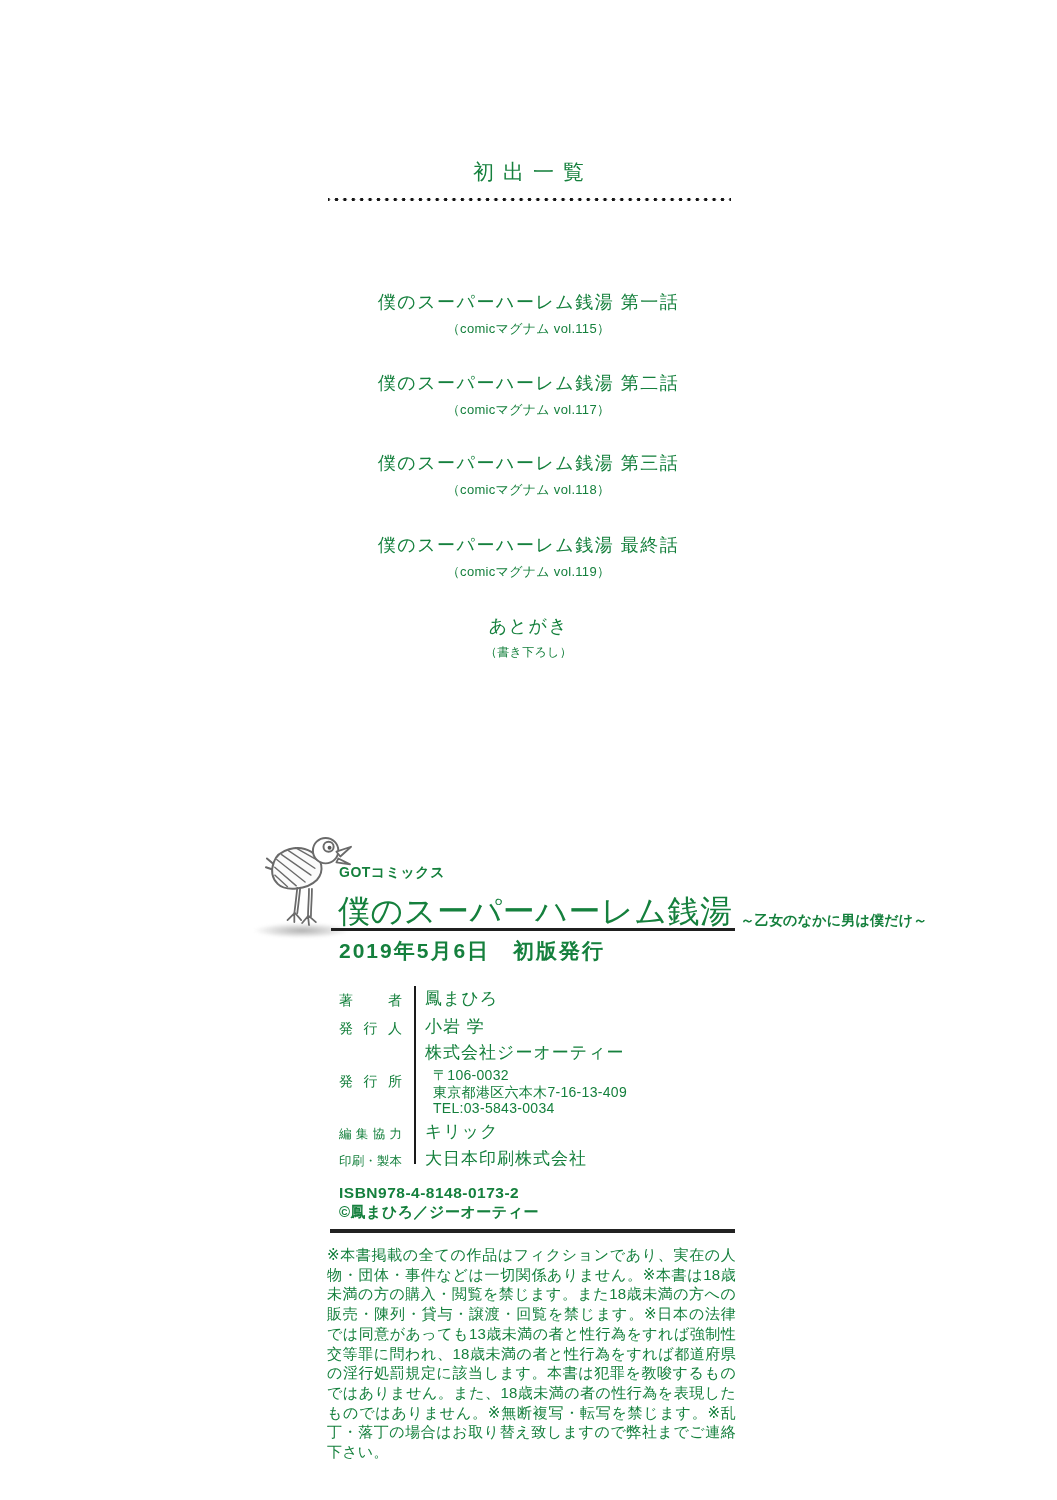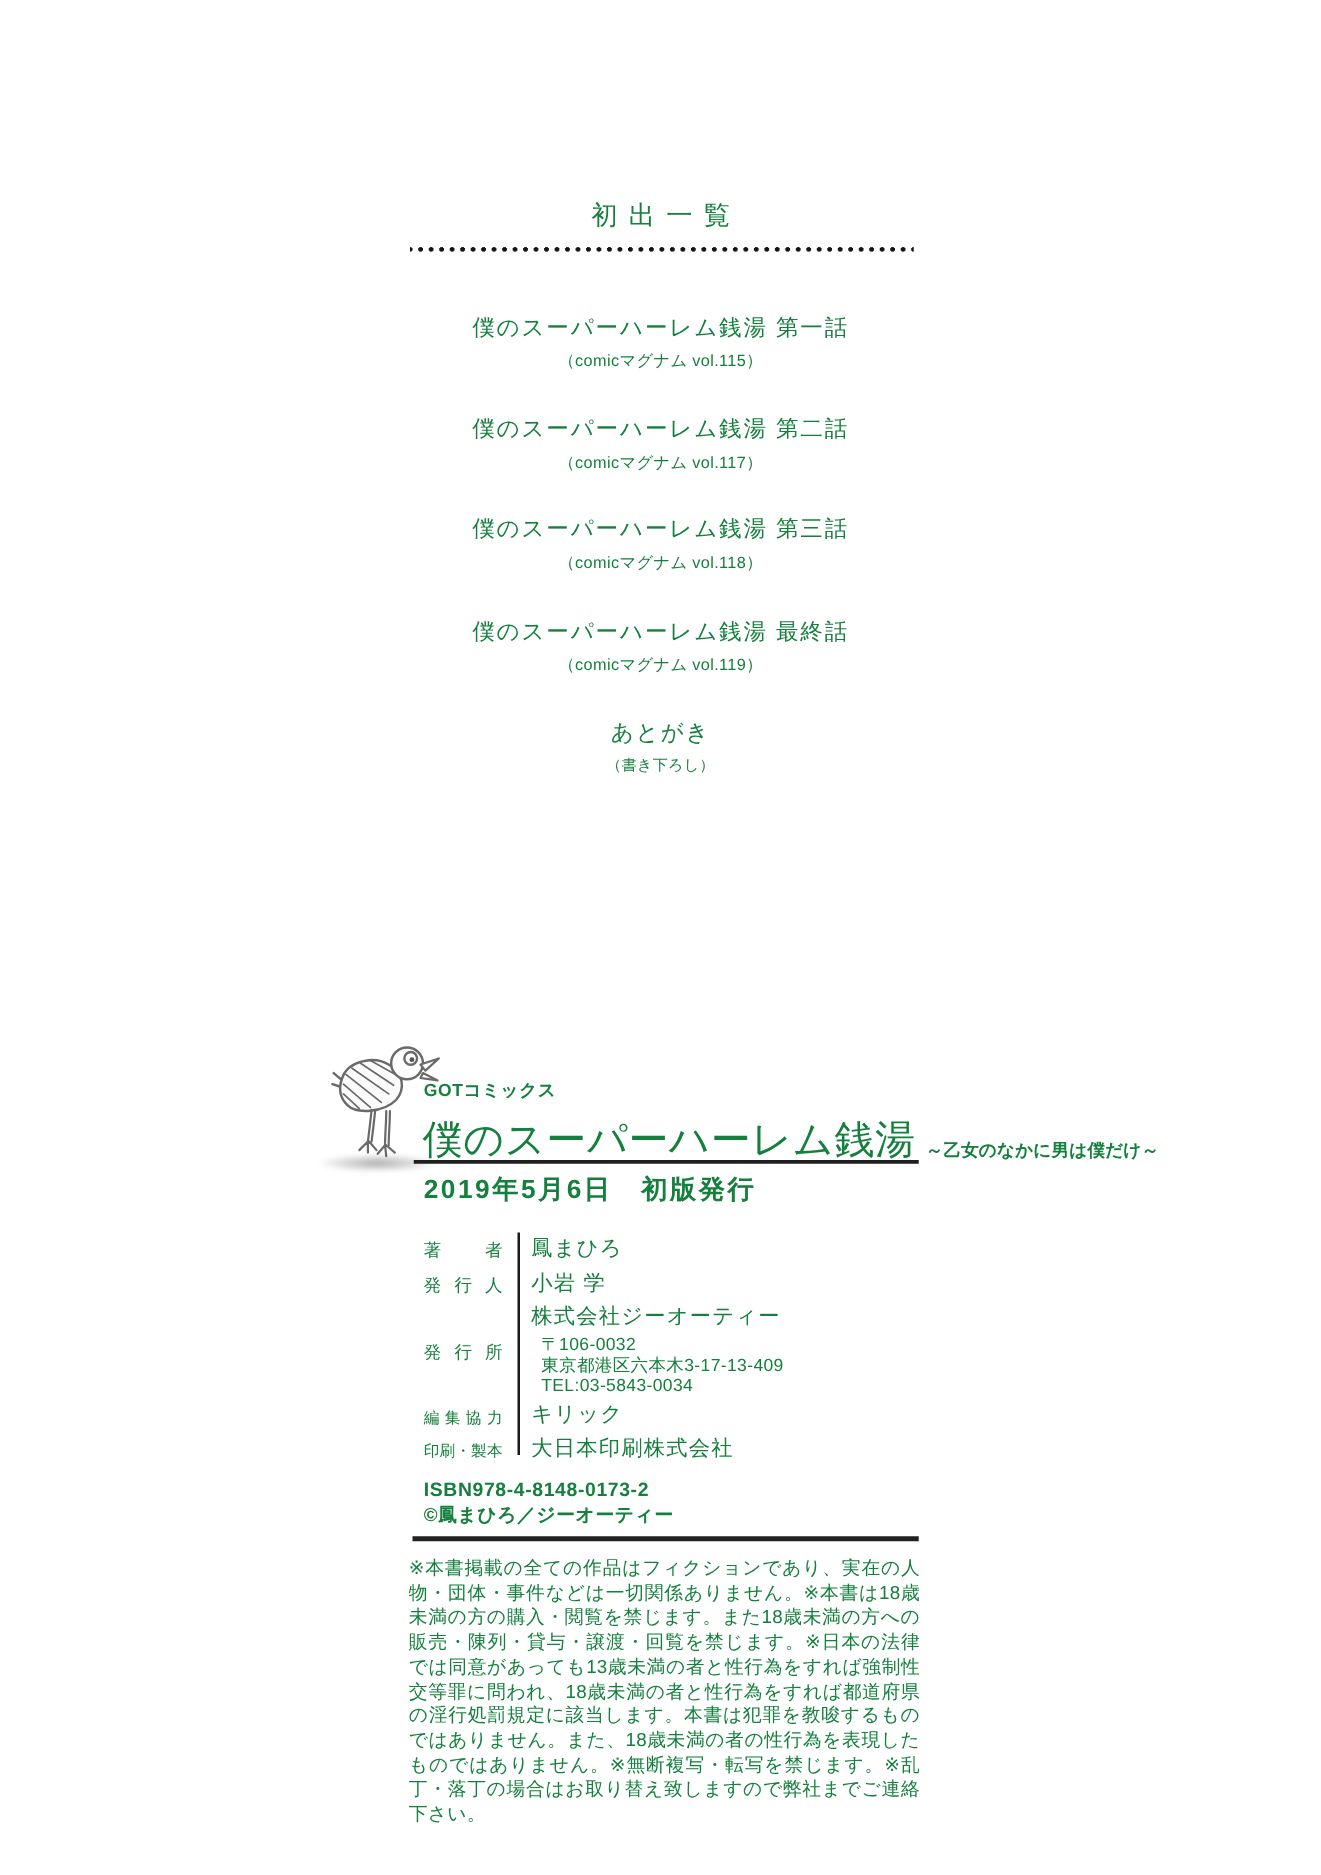--- a/index.html
+++ b/index.html
@@ -21,21 +21,21 @@
     font-size:21px; letter-spacing:9px; text-indent:9px;
     font-weight:500;
   }
   .dotted-divider {
     top:197px; left:328px; width:403px; height:5px;
     background-image:radial-gradient(circle, #141414 1.7px, transparent 2px);
     background-size:8.4px 5px;
     background-position:center;
     background-repeat:repeat-x;
   }
-  .pub-entry { left:0; width:100%; text-align:center; }
+  .pub-entry { left:0; width:100%; text-align:center;margin-top:40px; }
   .pub-entry .entry-title { font-size:18px; letter-spacing:1.5px; font-weight:500; }
   .pub-entry .entry-source { font-size:13px; letter-spacing:0.3px; margin-top:6px; font-weight:500; }
   .e1 { top:250px; } .e2 { top:331px; } .e3 { top:411px; } .e4 { top:493px; } .e5 { top:574px; }
   .e5 .entry-source { font-size:12px; }
 
   
   .bird { top:831px; left:264px; width:90px; height:98px; }
   .bird-shadow {
     top:923px; left:253px; width:98px; height:15px;
     background:radial-gradient(ellipse at center, rgba(110,110,110,0.55) 0%, rgba(110,110,110,0) 70%);
@@ -150,21 +150,21 @@
     <div class="credit-row r2">
       <span class="credit-label">発行人</span>
       <span class="credit-value">小岩 学</span>
     </div>
     <div class="credit-row r3">
       <span class="credit-label">発行所</span>
       <div>
         <div class="credit-value">株式会社ジーオーティー</div>
         <div class="credit-address">
           <div>〒106-0032</div>
-          <div>東京都港区六本木3-17-13-409</div>
+          <div>東京都港区六本木7-16-13-409</div>
           <div>TEL:03-5843-0034</div>
         </div>
       </div>
     </div>
     <div class="credit-row r4">
       <span class="credit-label">編集協力</span>
       <span class="credit-value">キリック</span>
     </div>
     <div class="credit-row r5">
       <span class="credit-label">印刷・製本</span>

